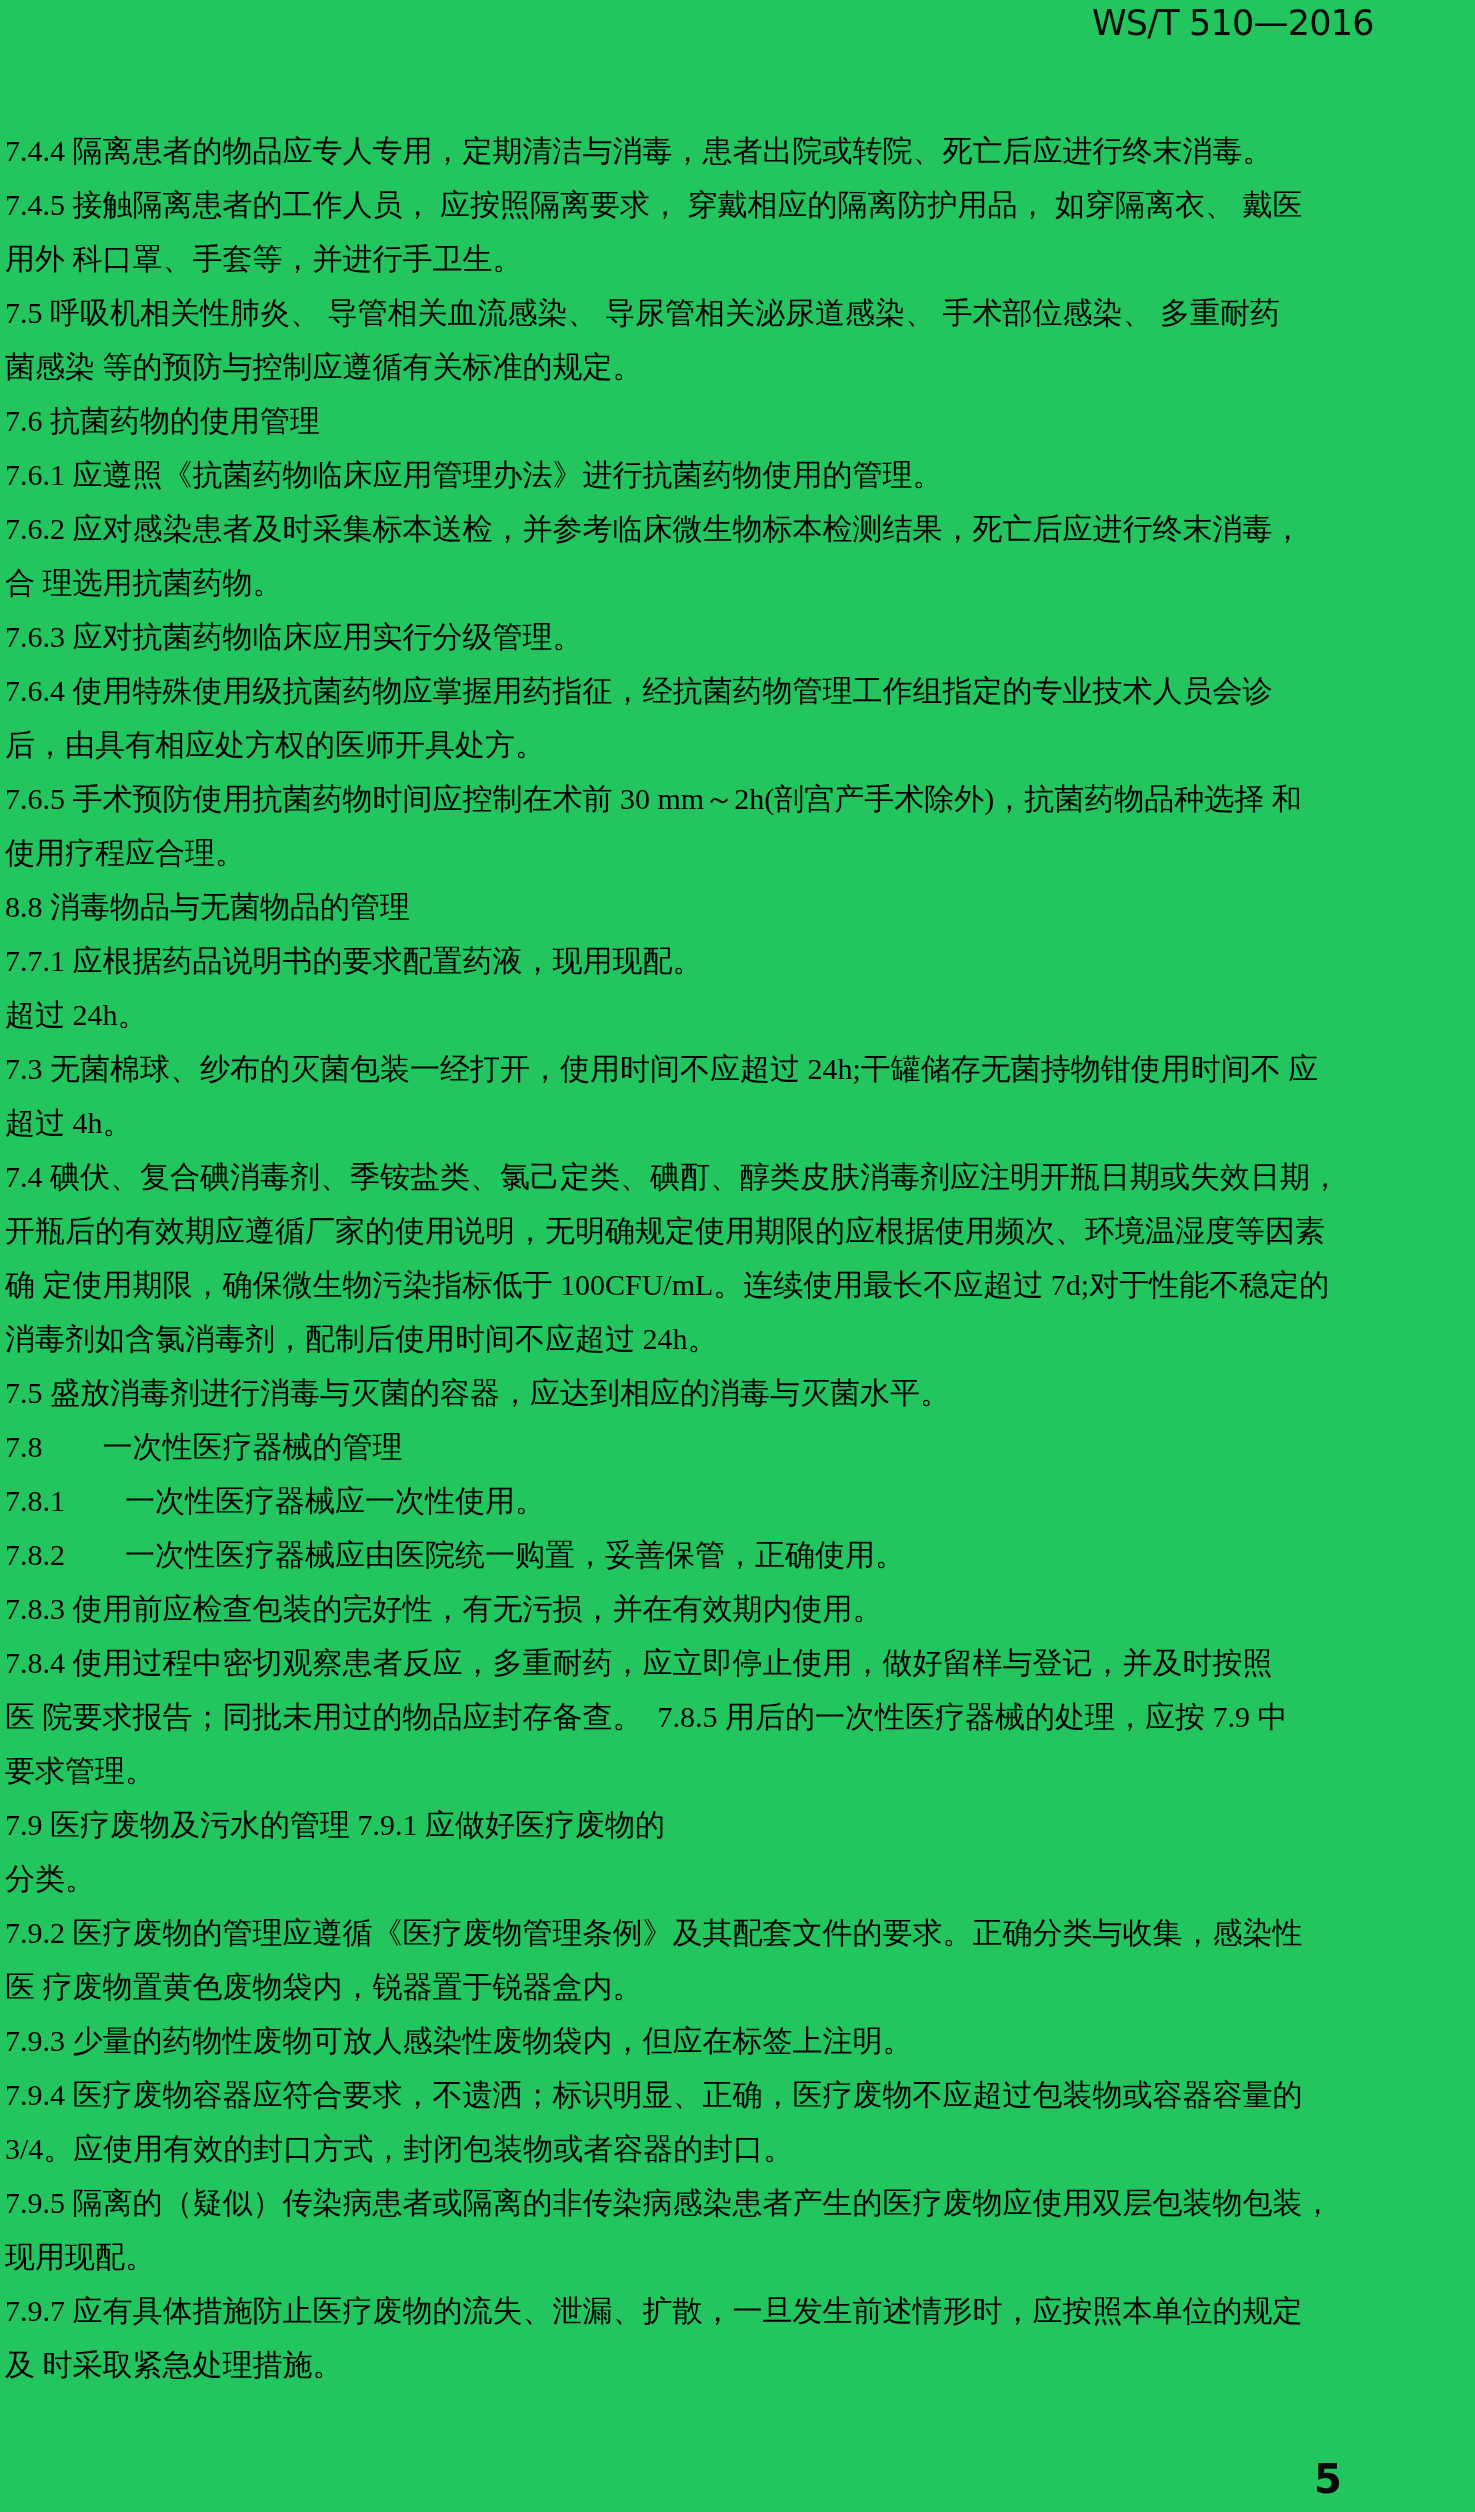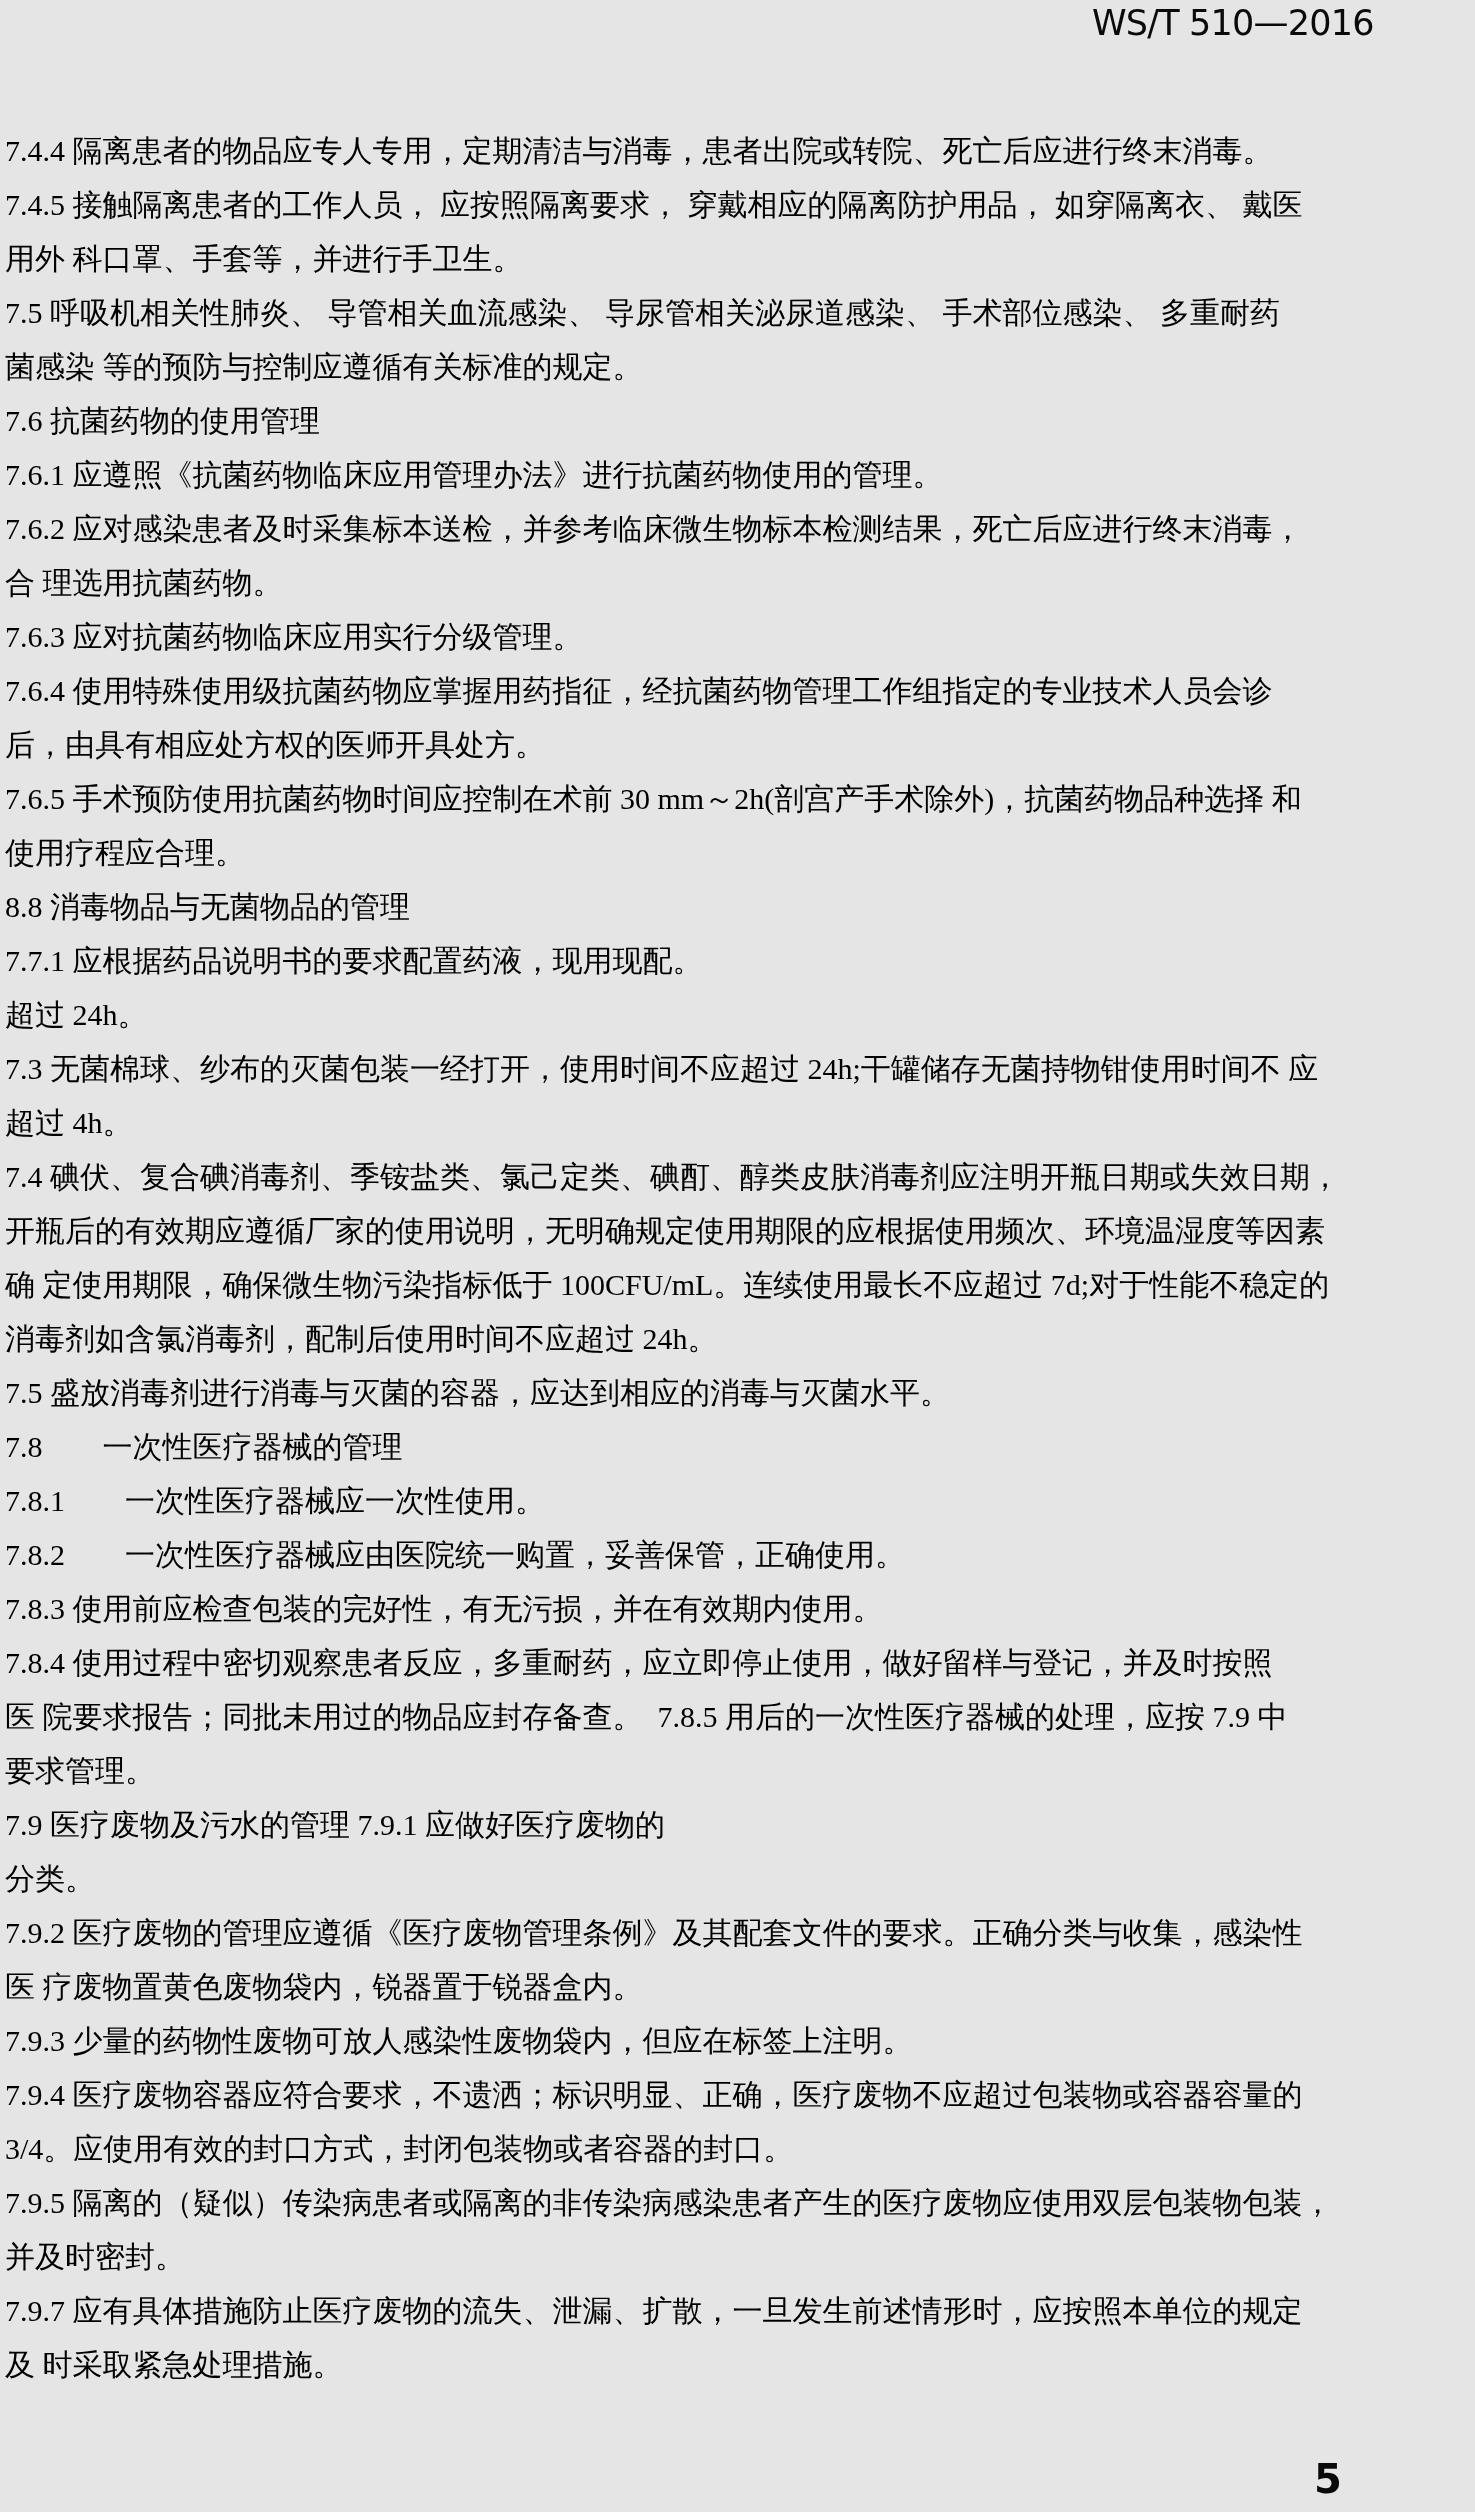--- a/index.html
+++ b/index.html
@@ -4,21 +4,21 @@
 <style>
   html, body {
     margin: 0;
     padding: 0;
     background: #ffffff;
   }
   .page {
     position: relative;
     width: 1476px;
     height: 2512px;
-    background: #e5e5e5;
+    background: #22c55e;
     color: #000000;
     overflow: hidden;
   }
   .doc-code {
     position: absolute;
     top: 3.3px;
     left: 1092px;
     font-family: "DejaVu Sans", "Liberation Sans", sans-serif;
     font-size: 35px;
     font-weight: 400;
@@ -90,20 +90,20 @@
       <div class="line">医 院要求报告；同批未用过的物品应封存备查。  7.8.5 用后的一次性医疗器械的处理，应按 7.9 中</div>
       <div class="line">要求管理。</div>
       <div class="line">7.9 医疗废物及污水的管理 7.9.1 应做好医疗废物的</div>
       <div class="line">分类。</div>
       <div class="line">7.9.2 医疗废物的管理应遵循《医疗废物管理条例》及其配套文件的要求。正确分类与收集，感染性</div>
       <div class="line">医 疗废物置黄色废物袋内，锐器置于锐器盒内。</div>
       <div class="line">7.9.3 少量的药物性废物可放人感染性废物袋内，但应在标签上注明。</div>
       <div class="line">7.9.4 医疗废物容器应符合要求，不遗洒；标识明显、正确，医疗废物不应超过包装物或容器容量的</div>
       <div class="line">3/4。应使用有效的封口方式，封闭包装物或者容器的封口。</div>
       <div class="line">7.9.5 隔离的（疑似）传染病患者或隔离的非传染病感染患者产生的医疗废物应使用双层包装物包装，</div>
-      <div class="line">并及时密封。</div>
+      <div class="line">现用现配。</div>
       <div class="line">7.9.7 应有具体措施防止医疗废物的流失、泄漏、扩散，一旦发生前述情形时，应按照本单位的规定</div>
       <div class="line">及 时采取紧急处理措施。</div>
     </div>
 
   <div class="page-number">5</div>
 </div>
 
 
 </body></html>

